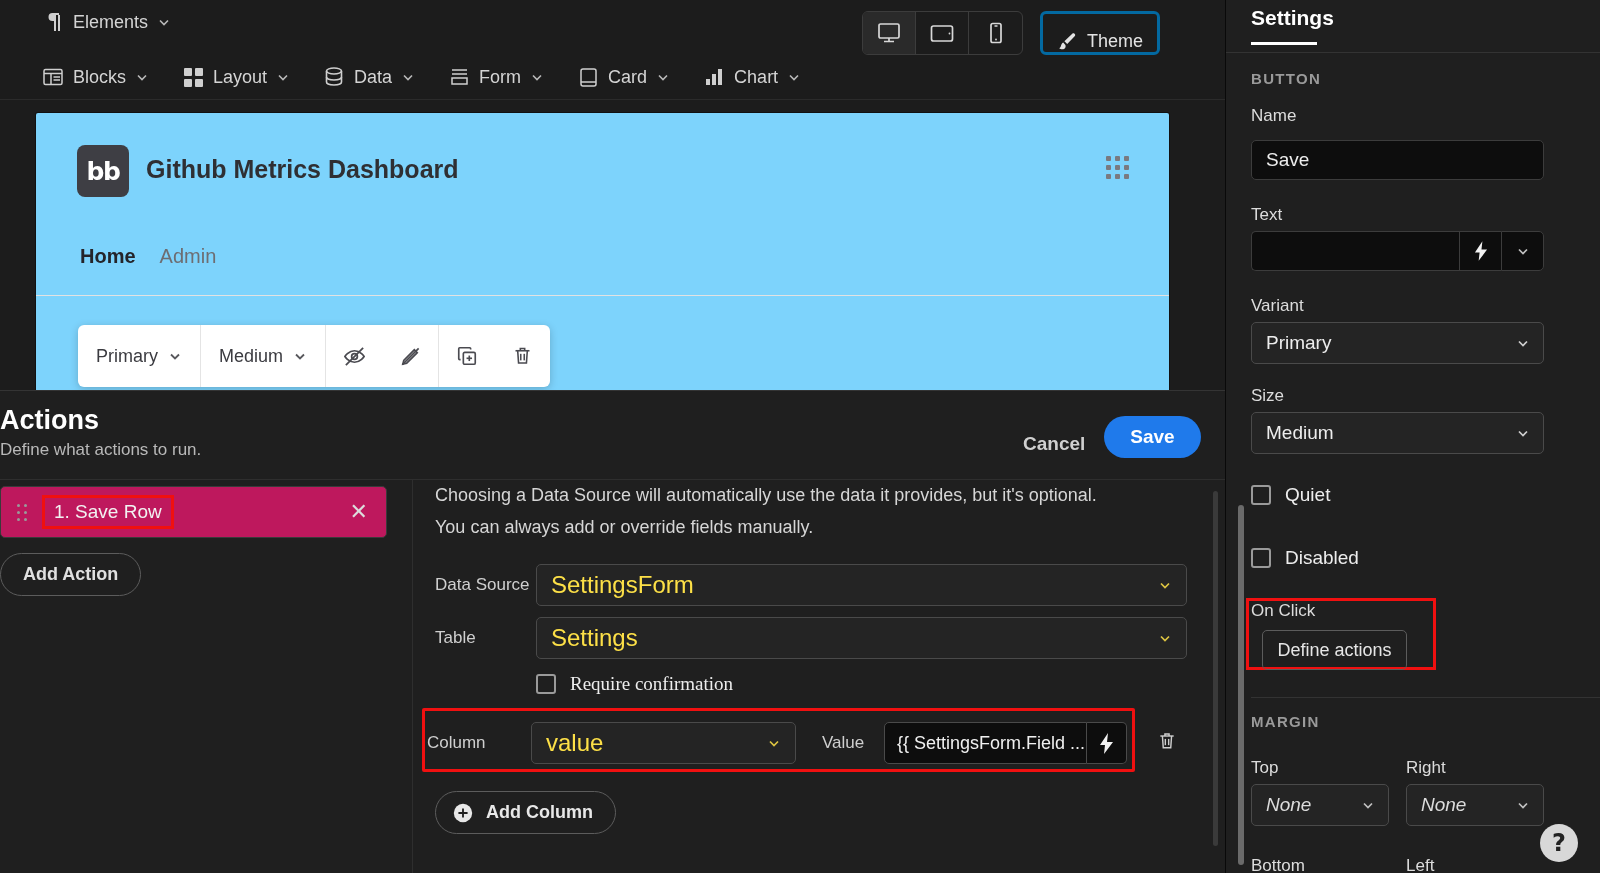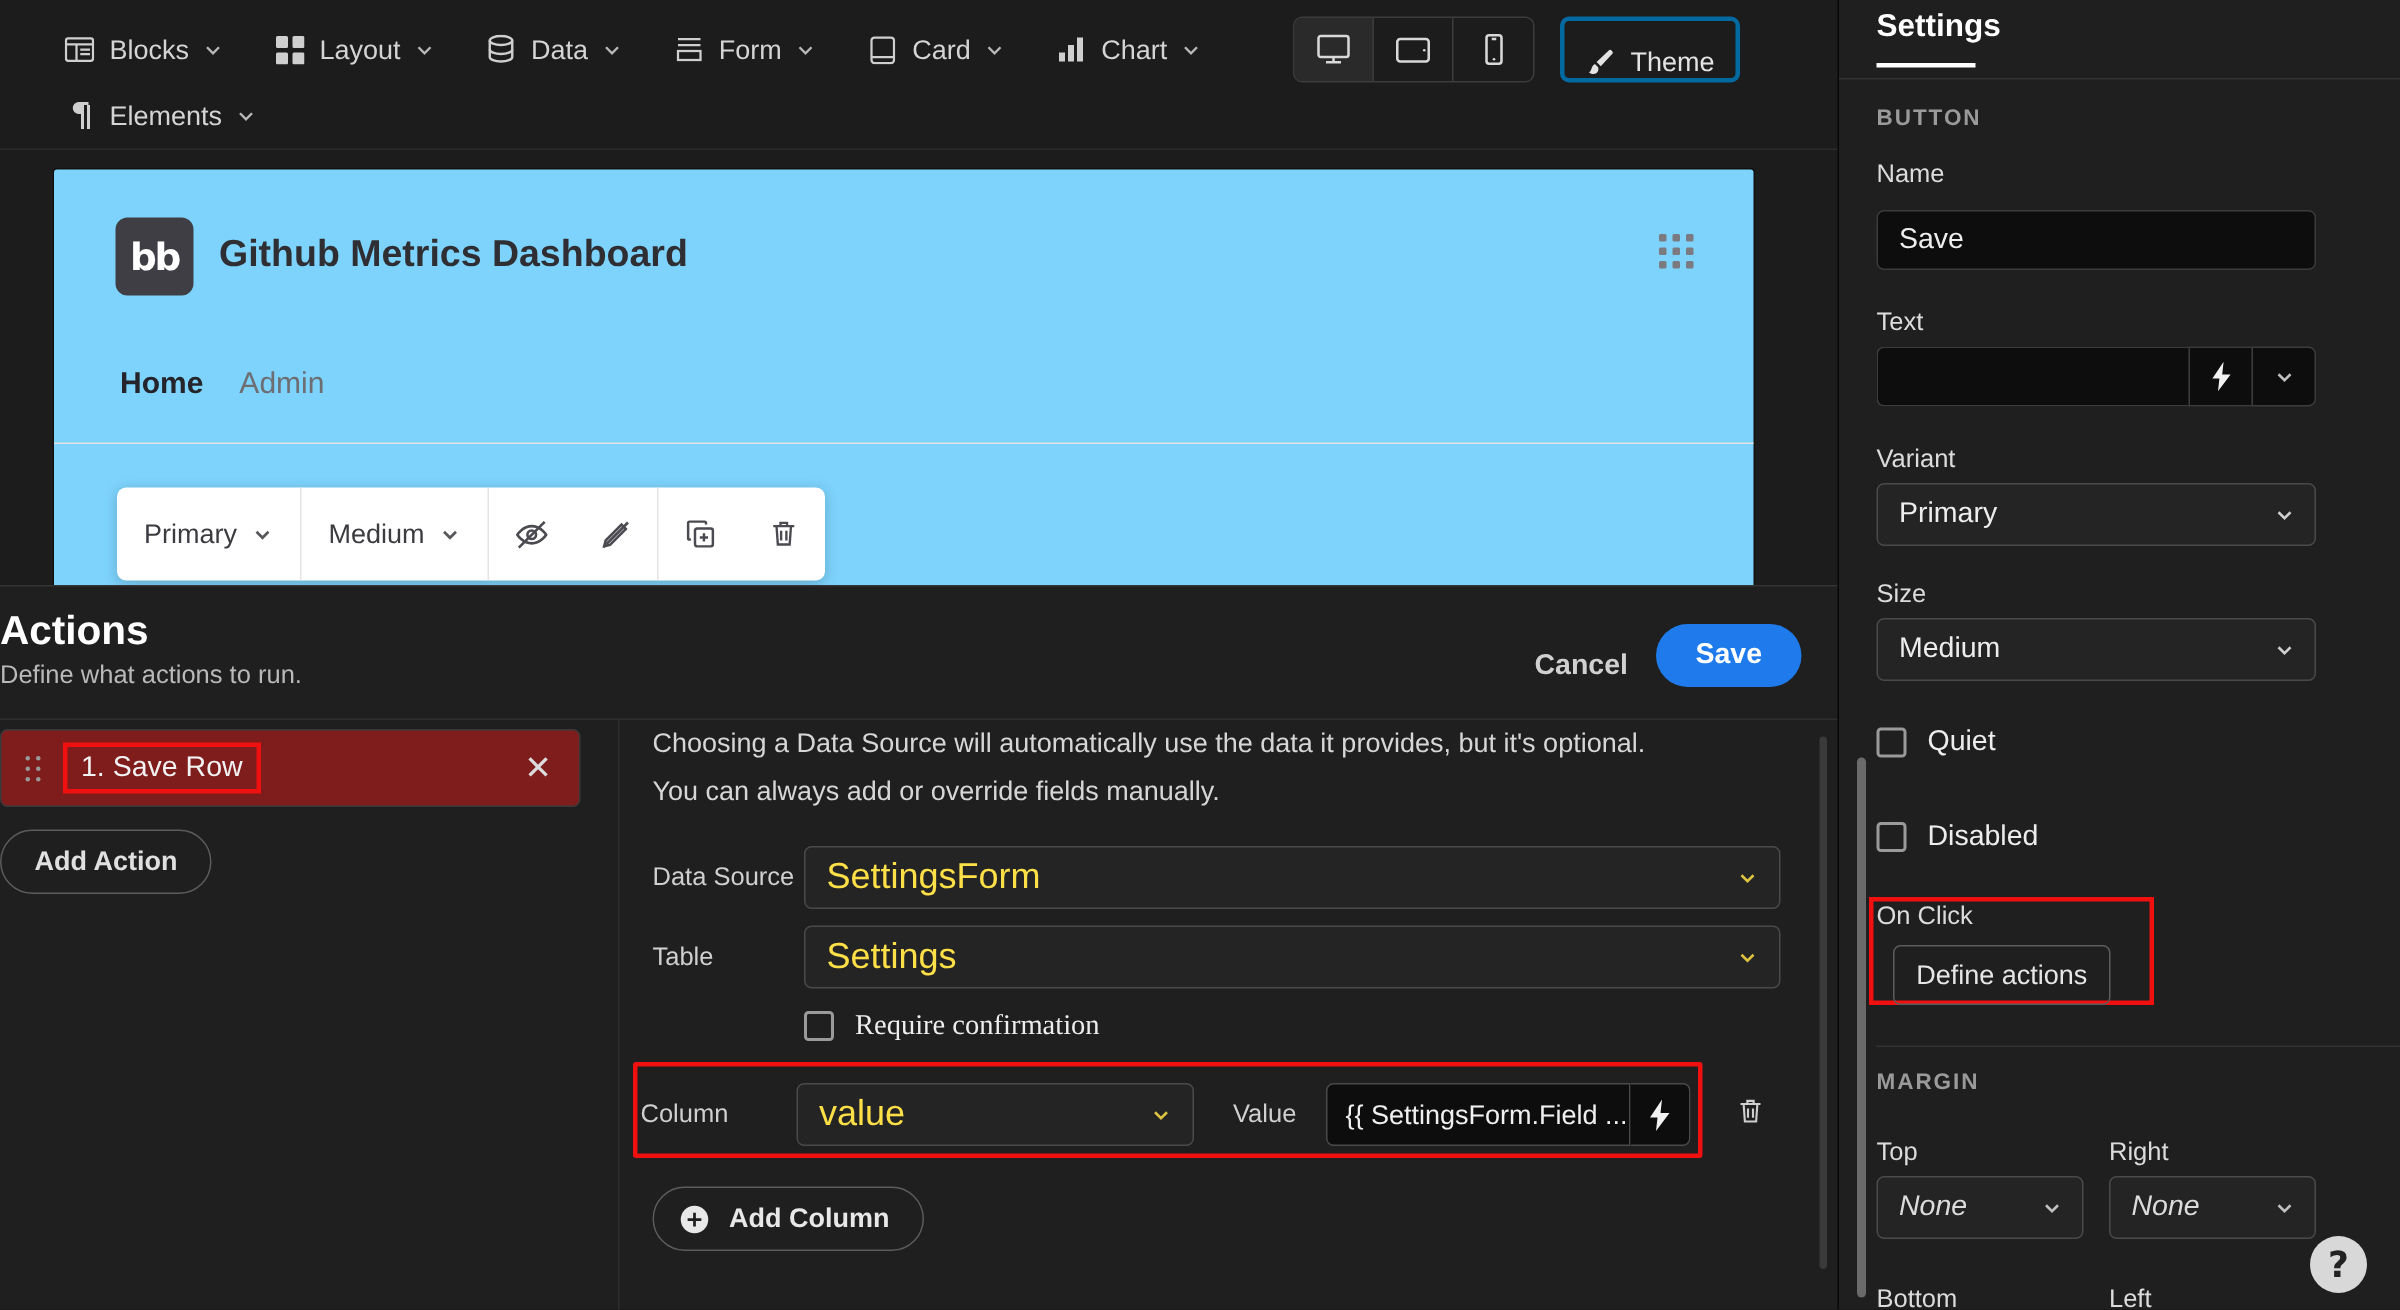--- a/index.html
+++ b/index.html
@@ -113,21 +113,21 @@
     display: flex; align-items: center; justify-content: center;
     font-size: 19px; font-weight: 700; cursor: pointer;
   }
   .ap-divider { position:absolute; left:0; right:0; top: 88px; height: 1px; background: #2e2e2e; }
 
   .ap-left { position: absolute; left: 0; top: 95px; width: 412px; height: 388px; }
   .ap-vdiv { position: absolute; left: 412px; top: 89px; width: 1px; height: 394px; background: #2e2e2e; }
 
   .action-item {
     position: absolute; left: 0; top: 0; width: 387px; height: 52px;
-    background: #7f1d1d; border: 1px solid #3a3a3a; border-radius: 5px;
+    background: #be185d; border: 1px solid #3a3a3a; border-radius: 5px;
     display: flex; align-items: center;
   }
   .drag-dots { width: 12px; margin-left: 16px; display:grid; grid-template-columns: repeat(2,3px); grid-template-rows: repeat(3,3px); gap: 4px; cursor: grab; }
   .drag-dots i { width:3px; height:3px; background:#9a9a9a; border-radius:50%; display:block; }
   .action-label-box {
     margin-left: 13px; border: 3px solid #f01010; padding: 3px 9px;
     display: flex; align-items: center;
   }
   .action-label { font-size: 19px; color: #f2f2f2; white-space: nowrap; }
   .action-x { margin-left: auto; margin-right: 18px; cursor: pointer; color: #dcdcdc; font-size: 22px; line-height:1; }
@@ -246,20 +246,34 @@
     font-size: 24px; font-weight: 700; cursor: pointer;
     font-family: "DejaVu Sans", sans-serif;
   }
 </style>
 </head>
 <body>
 
 <div id="root">
 
   <div class="topbar">
+    <div class="tb-row r2">
+      <div class="tb-item">
+        <span class="tb-ico">
+          <svg width="16" height="20" viewBox="0 0 16 20" fill="currentColor">
+            <path d="M14 1H7.5a4 4 0 0 0 0 8H9v10h2V3h2v16h2V3h-1V1z"></path>
+          </svg>
+        </span>
+        <span>Elements</span>
+        <svg class="caret" viewBox="0 0 14 14" fill="none" stroke="currentColor" stroke-width="1.6">
+            <path d="M3 5.5 L7 9.5 L11 5.5"></path>
+          </svg>
+      </div>
+    </div>
+
     <div class="tb-row r1">
 
       <div class="tb-item">
         <span class="tb-ico">
           <svg width="20" height="18" viewBox="0 0 20 18" fill="none" stroke="currentColor" stroke-width="1.5">
             <rect x="1" y="1.5" width="18" height="15" rx="1.5"></rect>
               <line x1="1" y1="5.5" x2="19" y2="5.5"></line>
             <line x1="8" y1="5.5" x2="8" y2="16.5"></line>
               <line x1="10.5" y1="9" x2="17" y2="9"></line>
               <line x1="10.5" y1="12" x2="17" y2="12"></line>
@@ -335,34 +349,20 @@
               <rect x="13" y="1" width="4" height="16"></rect>
           </svg>
         </span>
         <span>Chart</span>
         <svg class="caret" viewBox="0 0 14 14" fill="none" stroke="currentColor" stroke-width="1.6">
             <path d="M3 5.5 L7 9.5 L11 5.5"></path>
           </svg>
       </div>
     </div>
 
-    <div class="tb-row r2">
-      <div class="tb-item">
-        <span class="tb-ico">
-          <svg width="16" height="20" viewBox="0 0 16 20" fill="currentColor">
-            <path d="M14 1H7.5a4 4 0 0 0 0 8H9v10h2V3h2v16h2V3h-1V1z"></path>
-          </svg>
-        </span>
-        <span>Elements</span>
-        <svg class="caret" viewBox="0 0 14 14" fill="none" stroke="currentColor" stroke-width="1.6">
-            <path d="M3 5.5 L7 9.5 L11 5.5"></path>
-          </svg>
-      </div>
-    </div>
-
     <div class="device-group">
       <div class="dev-btn active">
         <svg width="24" height="22" viewBox="0 0 24 22" fill="none" stroke="currentColor" stroke-width="1.7">
           <rect x="2" y="2" width="20" height="14" rx="1.5"></rect>
             <line x1="12" y1="16" x2="12" y2="19"></line>
             <line x1="7" y1="19.5" x2="17" y2="19.5"></line>
         </svg>
       </div>
       <div class="dev-btn">
         <svg width="24" height="19" viewBox="0 0 24 19" fill="none" stroke="currentColor" stroke-width="1.7">

